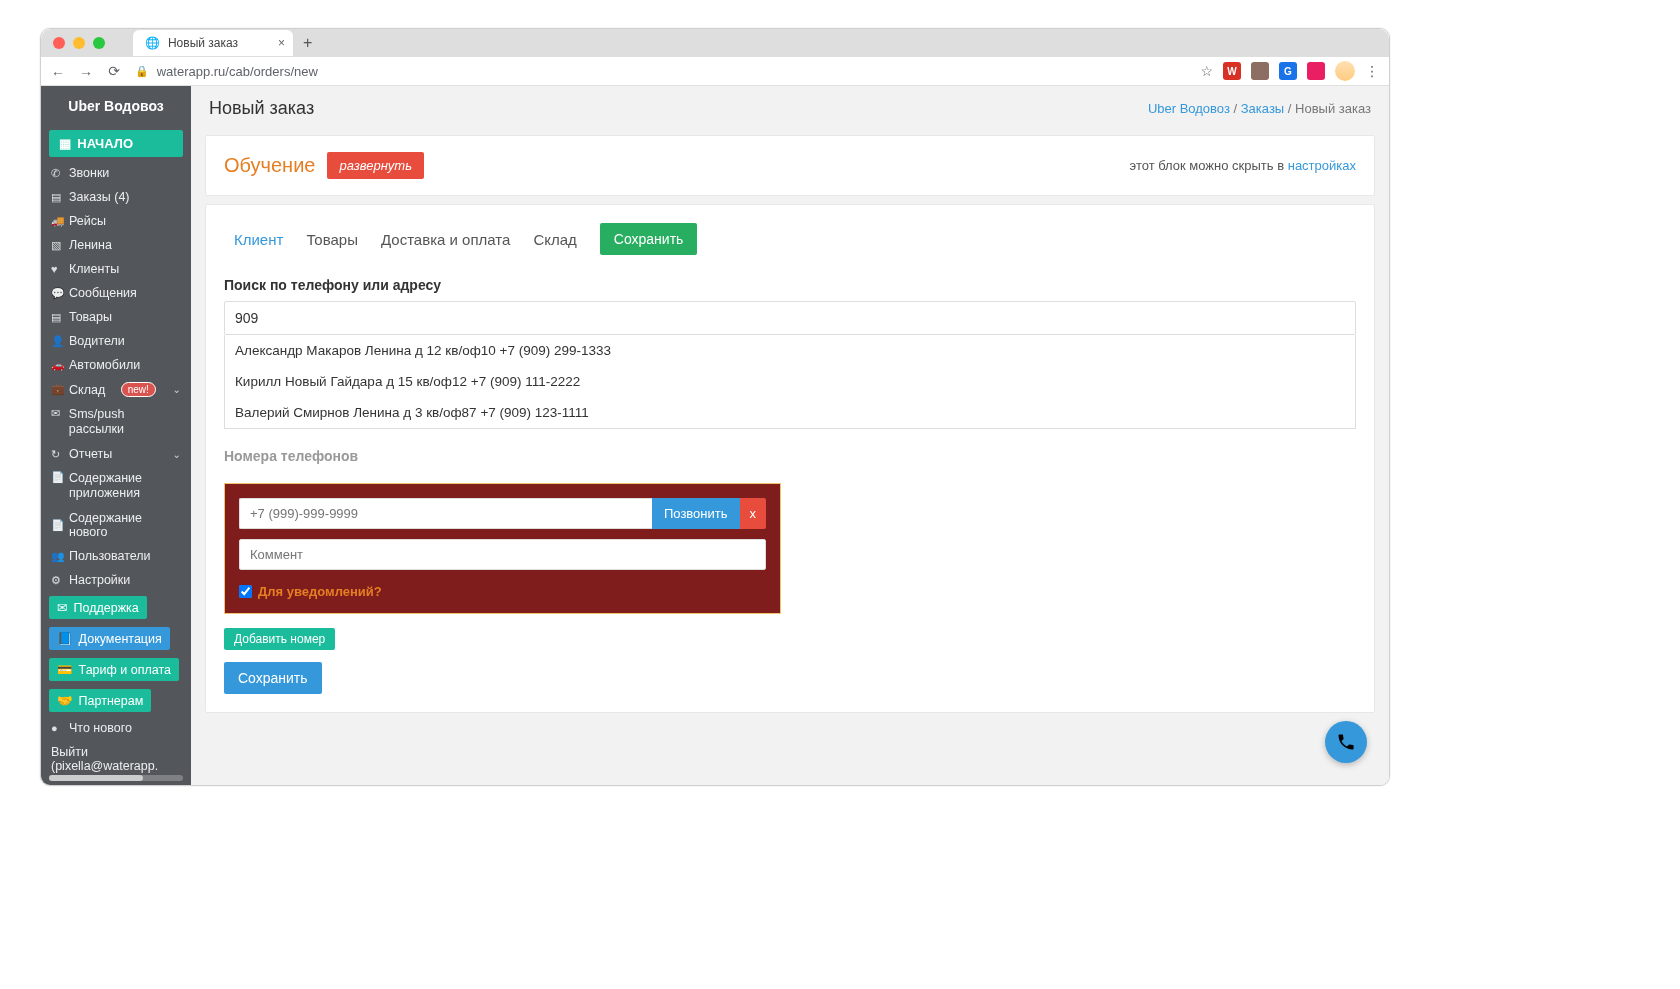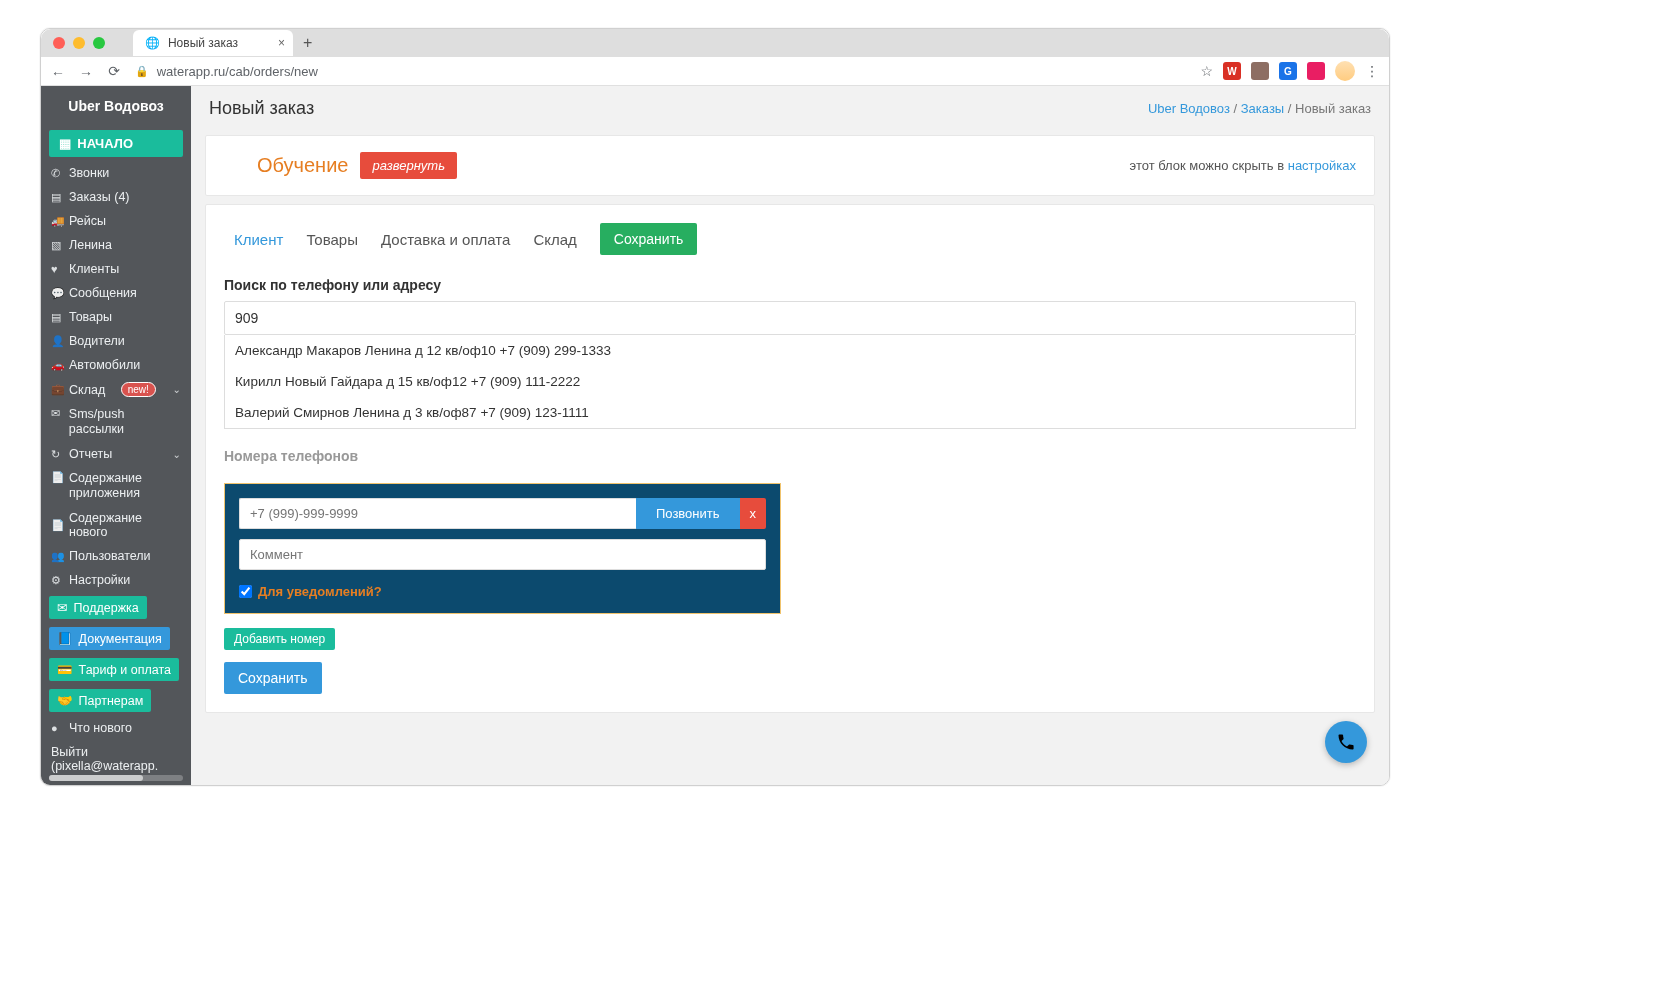--- a/index.html
+++ b/index.html
@@ -54,42 +54,42 @@
 
 .content { flex:1; background:#f2f2f2; overflow:auto; padding:0; }
 .page-header { display:flex; align-items:center; padding:12px 18px 8px; background:#f2f2f2; }
 .page-title { font-size:18px; font-weight:500; color:#333; }
 .crumbs { margin-left:auto; font-size:13px; color:#777; }
 .crumbs a { color:#3498db; text-decoration:none; }
 .crumbs .active { color:#777; }
 
 .card { background:#fff; border:1px solid #e7e7e7; border-radius:2px; margin:8px 14px; }
 .training-card { padding:16px 18px; display:flex; align-items:center; gap:12px; }
-.training-title { color:#e67e22; font-size:20px; font-weight:500;margin-left:33px; }
+.training-title { color:#e67e22; font-size:20px; font-weight:500; }
 .expand-btn { background:#e74c3c; color:#fff; border:none; padding:6px 12px; font-size:13px; border-radius:2px; cursor:pointer;font-style:italic; }
 .training-hint { margin-left:auto; font-size:13px; color:#555; }
 .training-hint a { color:#3498db; text-decoration:none; }
 
 .main-card { padding:18px; position:relative; }
 .tabs-row { display:flex; align-items:center; gap:23px; padding:0 10px; }
 .tabbtn { font-size:15px; color:#555; cursor:pointer; padding:4px 0; }
 .tabbtn.active { color:#3498db; }
 .save-green { background:#27ae60; color:#fff; border:none; padding:8px 14px; font-size:14px; border-radius:2px; cursor:pointer; }
 
 .section-label { font-size:14px; font-weight:600; color:#333; margin:22px 0 8px; }
 .search-input { width:100%; border:1px solid #ddd; border-radius:2px; padding:8px 10px; font-size:14px; color:#333; }
 .autocomplete { border:1px solid #ddd; border-top:none; background:#fff; }
 .ac-item { padding:8px 10px; font-size:13.5px; color:#333; cursor:pointer; }
 
 .section-label.overlapped { position:absolute; color:#999; margin:0; }
 
-.phone-block { border:1px solid #f0c36d; background:#0c4a6e; padding:14px; margin-top:54px; width:557px; }
+.phone-block { border:1px solid #f0c36d; background:#7f1d1d; padding:14px; margin-top:54px; width:557px; }
 .phone-row { display:flex; gap:0; }
 .phone-input { flex:1; border:1px solid #ddd; border-right:none; padding:7px 10px; font-size:13px; border-radius:2px 0 0 2px; background:#fff; color:#666; }
-.call-btn { background:#3498db; color:#fff; border:none; padding:7px 20px; font-size:13px; cursor:pointer; }
+.call-btn { background:#3498db; color:#fff; border:none; padding:7px 12px; font-size:13px; cursor:pointer; }
 .del-btn { background:#e74c3c; color:#fff; border:none; padding:7px 10px; font-size:13px; cursor:pointer; border-radius:0 2px 2px 0; }
 .name-row { display:flex; gap:10px; margin-top:10px; }
 .name-row input { flex:1; border:1px solid #ddd; padding:7px 10px; font-size:13px; border-radius:2px; color:#666; }
 .comment-input { width:100%; margin-top:10px; border:1px solid #ddd; padding:7px 10px; font-size:13px; border-radius:2px; color:#666; }
 .notif-row { margin-top:14px; display:flex; align-items:center; gap:6px; }
 .notif-row label { color:#e67e22; font-size:13px; font-weight:600; }
 
 .add-num { margin-top:14px; background:#1abc9c; color:#fff; border:none; padding:4px 10px; font-size:12px; border-radius:2px; cursor:pointer; }
 .save-blue { margin-top:12px; background:#3498db; color:#fff; border:none; padding:8px 14px; font-size:14px; border-radius:2px; cursor:pointer; display:block; }
 

